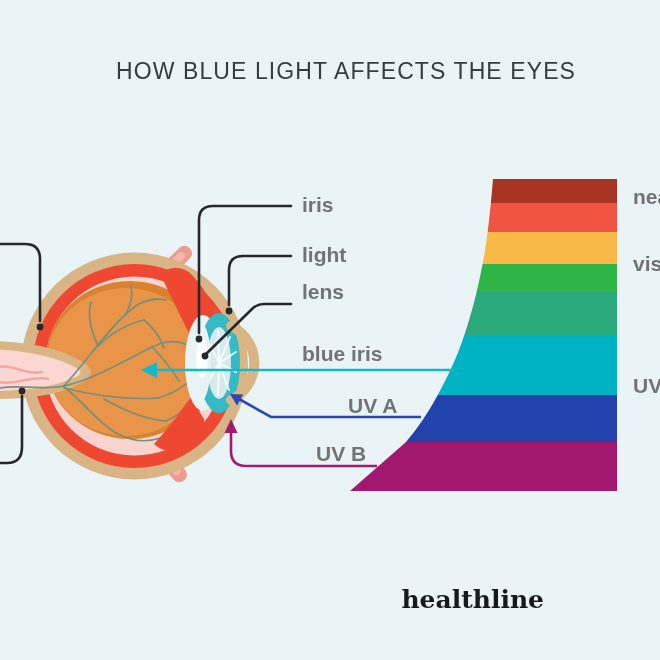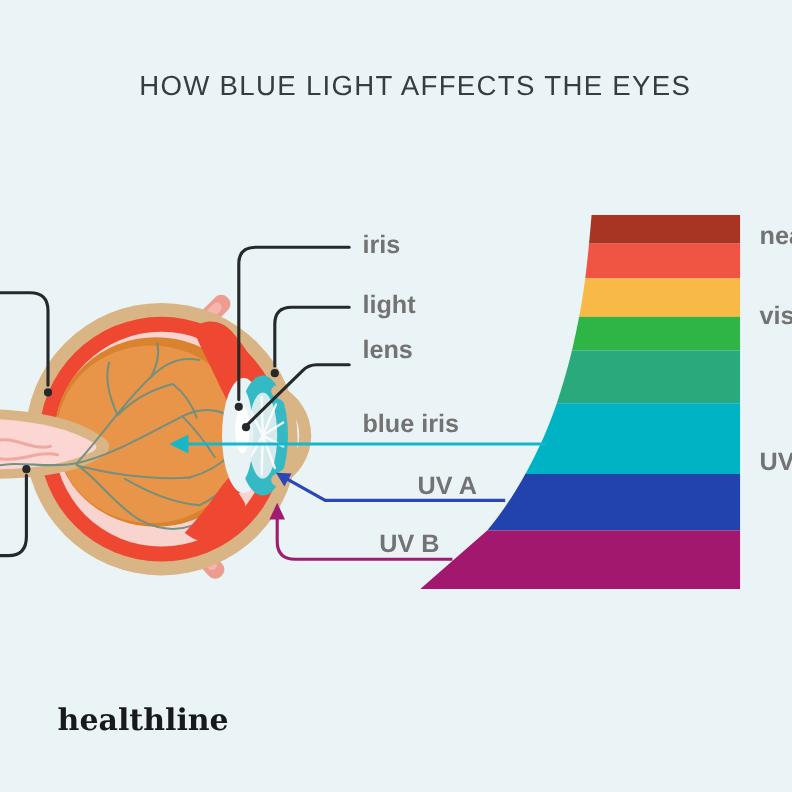--- a/index.html
+++ b/index.html
@@ -17,25 +17,24 @@
     color:#343c44;
   }
   .stage{position:absolute;left:0;top:0;}
   .lbl{
     position:absolute;
     font-size:21px;font-weight:700;color:#737373;
     white-space:nowrap;line-height:20px;
   }
   .logo{
     position:absolute;left:0;top:585px;width:544px;
-    text-align:left;
+    text-align:right;
     font-family:"DejaVu Serif", serif;
     font-size:25px;font-weight:700;color:#17191b;
     letter-spacing:0px;
-    margin-left:48px;
   }
 </style>
 </head>
 <body>
 
 <div class="canvas">
 
   <div class="title">HOW BLUE LIGHT AFFECTS THE EYES</div>
 
   <svg class="stage" width="660" height="660" viewBox="0 0 660 660">

